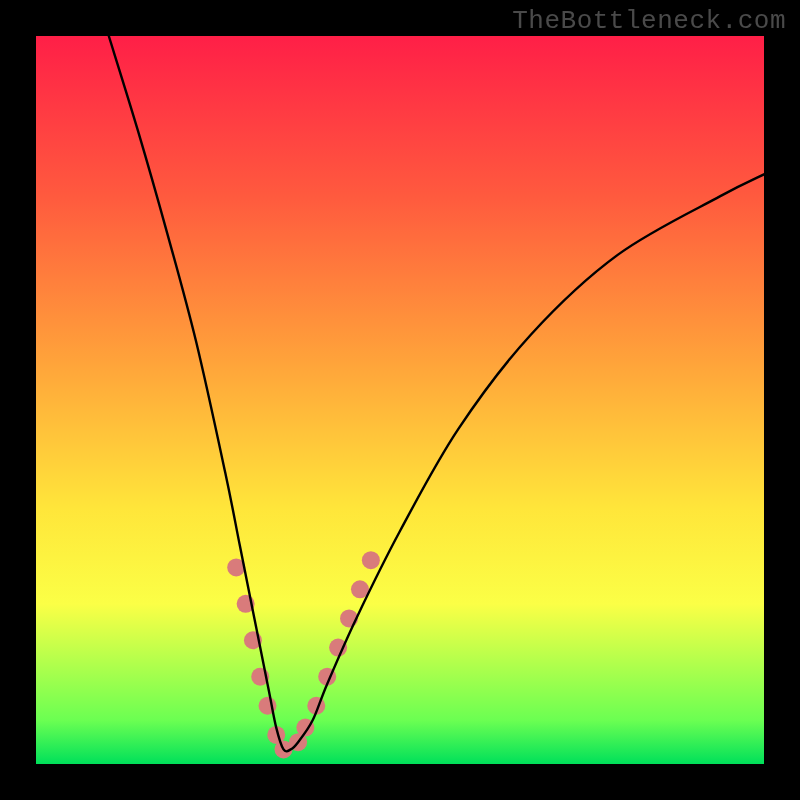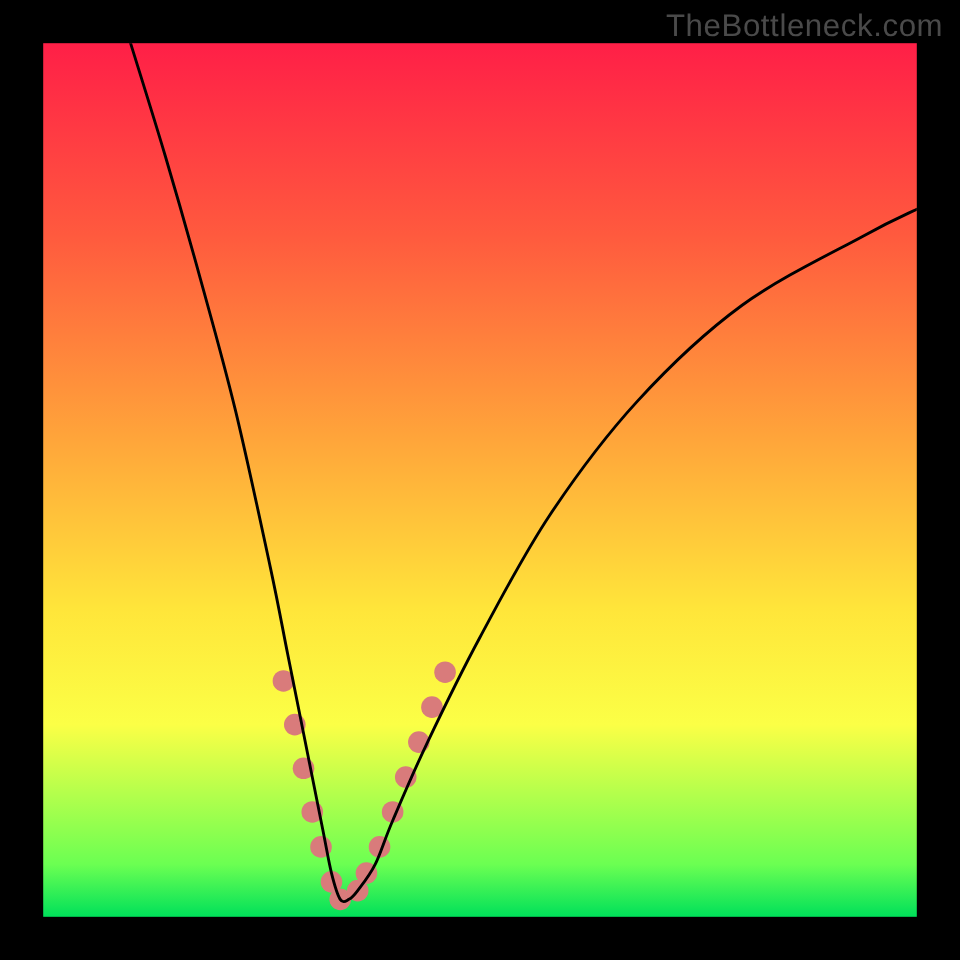--- a/index.html
+++ b/index.html
@@ -37,21 +37,21 @@
     );
   }
   .watermark {
     position: absolute;
     top: 6px;
     right: 14px;
     color: #4a4a4a;
     font-size: 26px;
     font-weight: 500;
     letter-spacing: 0.5px;
-    font-family: Liberation Sans, sans-serif;
+    font-family: Liberation Mono, monospace;
   }
   svg.curve {
     position: absolute;
     top: 0;
     left: 0;
     width: 728px;
     height: 728px;
     display: block;
   }
 </style>

